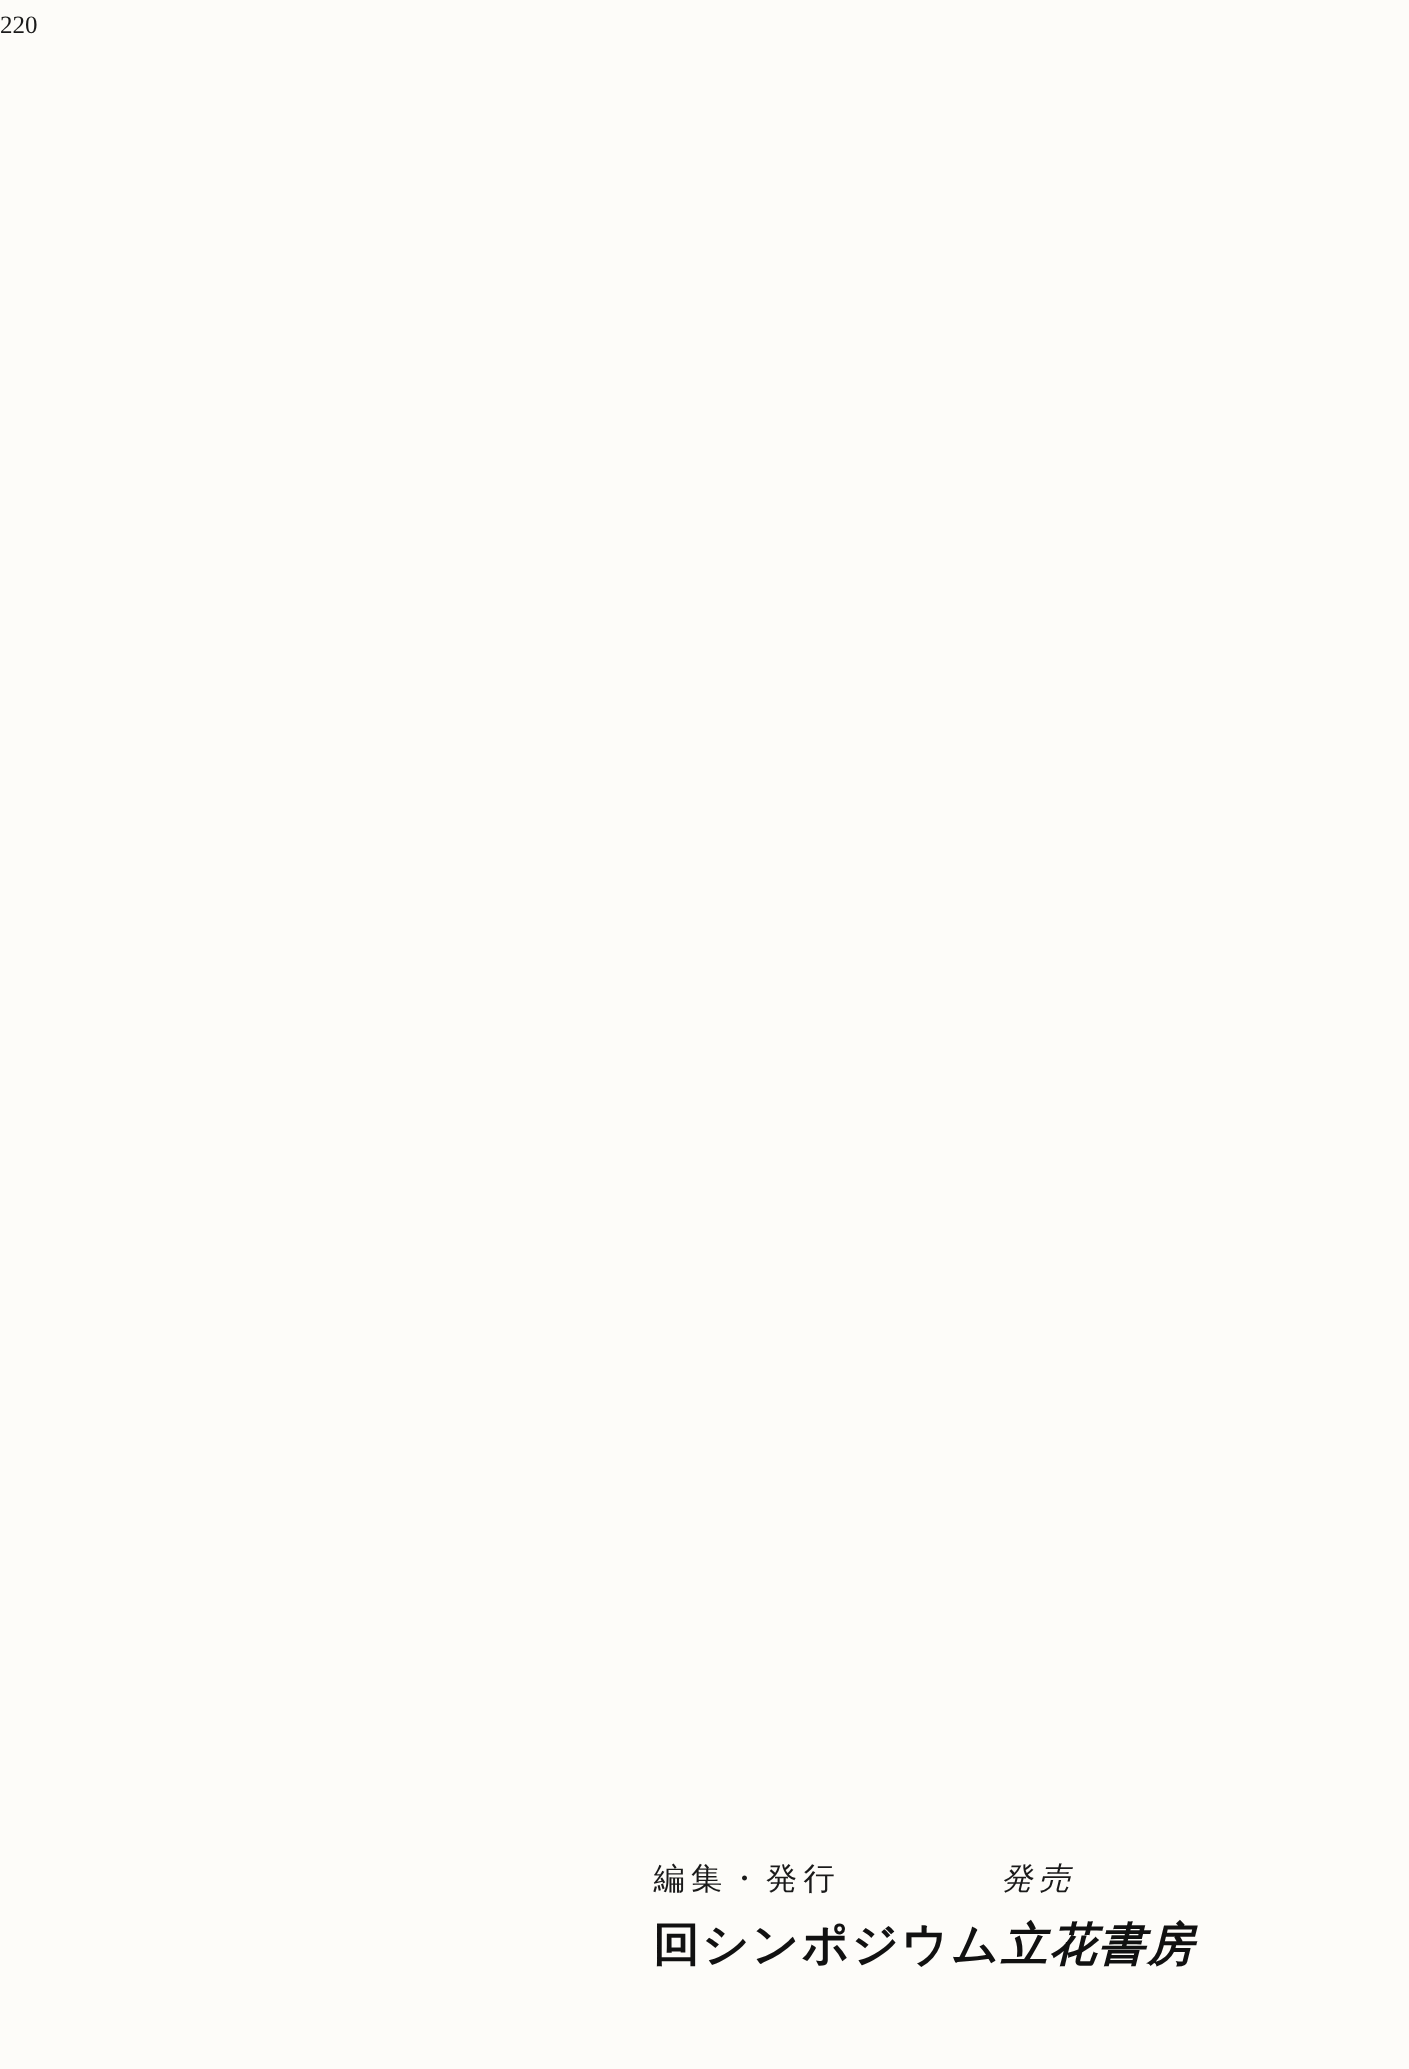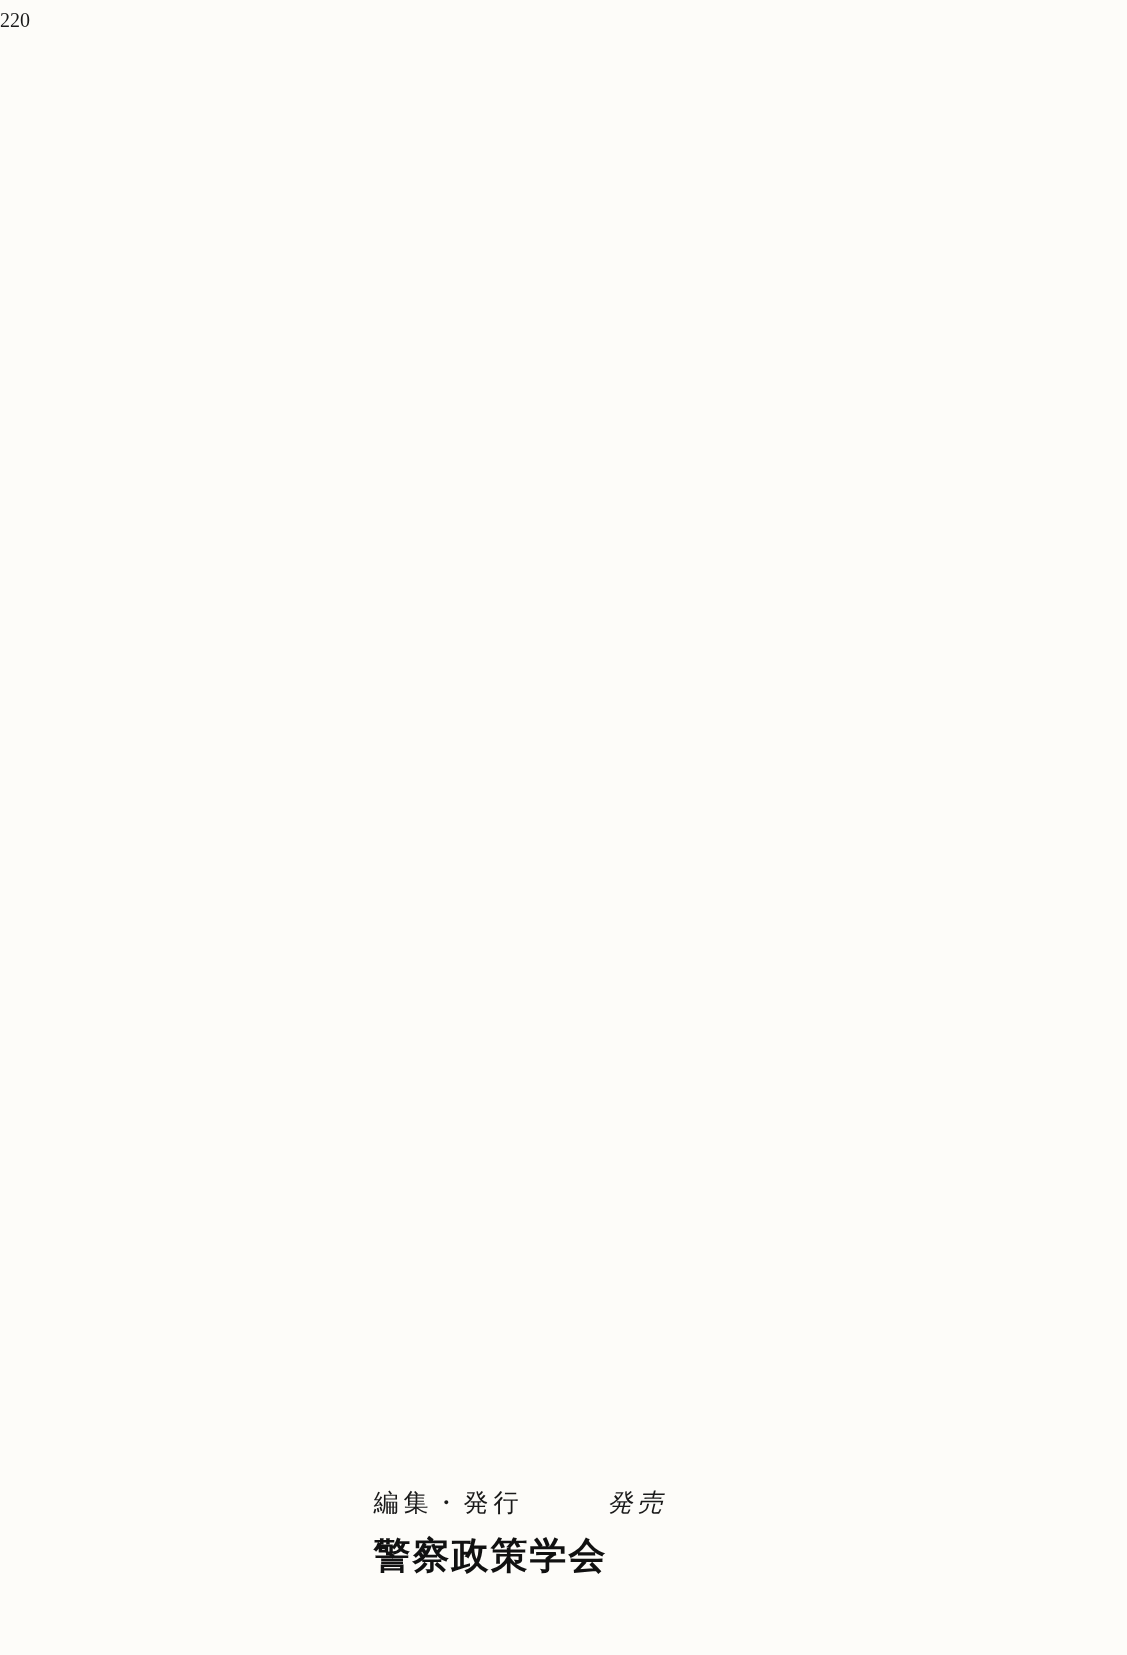--- a/index.html
+++ b/index.html
@@ -186,21 +186,21 @@
     padding-left: 4px;
   }
 
   
   .footer {
     position: absolute;
     left: 0;
     right: 0;
     bottom: 74px;
     display: flex;
-    justify-content: center;
+    justify-content: flex-end;
     padding: 0 84px;
   }
   .footer-block {
     text-align: left;
   }
   .footer-block.right {
     text-align: left;
     padding-right: 86px;
     font-style: italic;
   }
@@ -347,20 +347,21 @@
       <span class="leader"></span>
       <span class="page">220</span>
     </div>
   </div>
 
   <div class="rule-bottom"></div>
 
   <div class="footer">
     <div class="footer-block">
       <div class="footer-label">編集・発行</div>
-      <div class="footer-name">警察政策学会</div>
+      <div class="footer-name">回シンポジウム</div>
     </div>
     <div class="footer-block right">
       <div class="footer-label">発売</div>
+      <div class="footer-name">立花書房</div>
     </div>
   </div>
 
 </div>
 
 </body></html>

